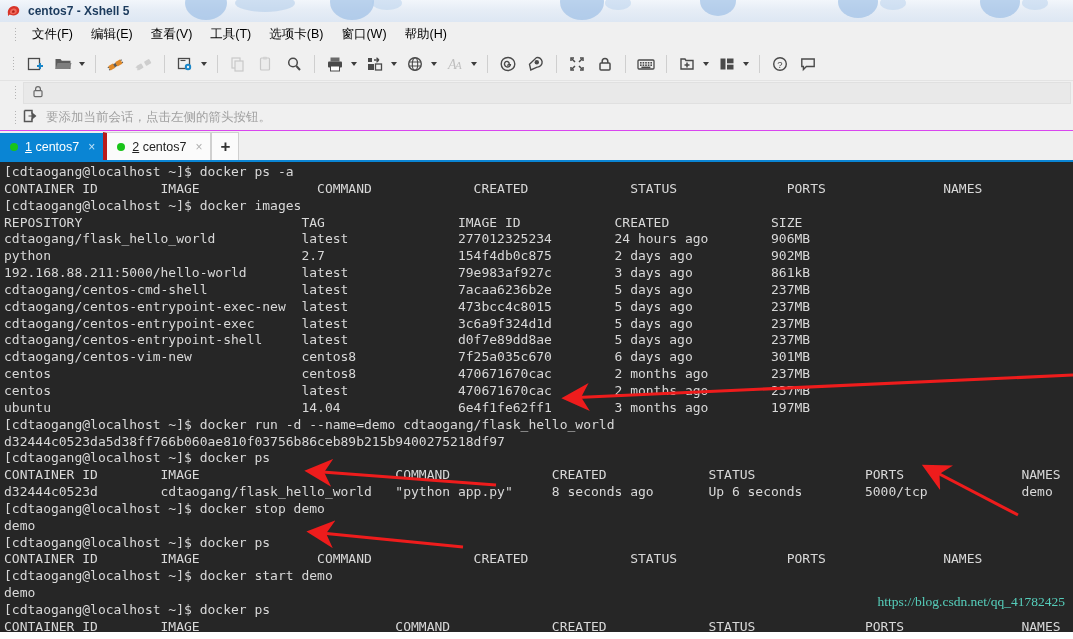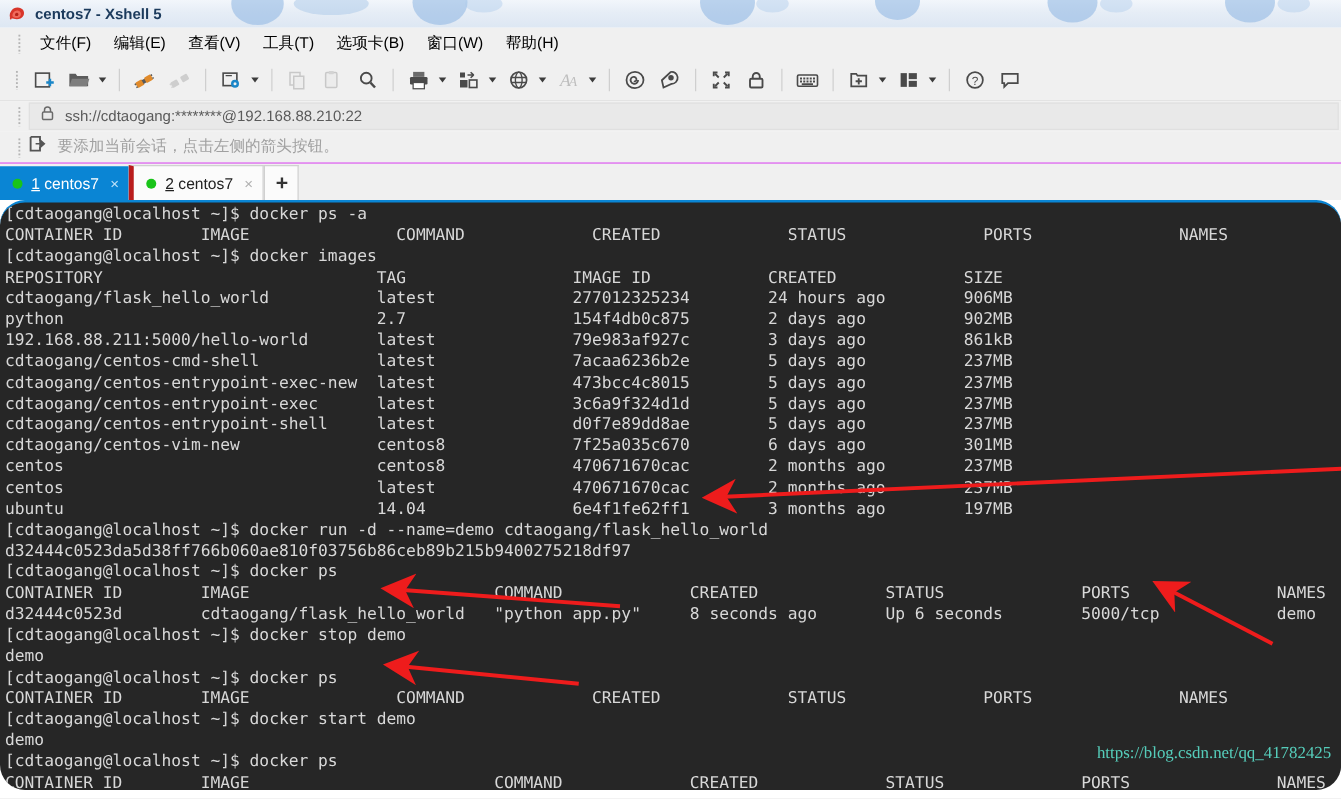--- a/index.html
+++ b/index.html
@@ -196,21 +196,20 @@
     margin-top: 2px;
   }
 
   
   .terminal {
     position: relative;
     background: #262626;
     height: 470px;
     overflow: hidden;
     border-top: 2px solid #0a85d4;
-    border-radius: 20px;
   }
   .term-inner {
     font-family: "DejaVu Sans Mono", "Liberation Mono", monospace;
     font-size: 13px;
     line-height: 16.85px;
     color: #d8d8d8;
     white-space: pre;
     padding: 2px 0 0 4px;
     letter-spacing: 0px;
   }
@@ -459,21 +458,20 @@
 
 <div class="addressbar">
   <span class="grip"></span>
   <span class="addr-field">
     <span>
       <svg width="12" height="13" viewBox="0 0 12 13">
           <rect x="2" y="5.6" width="8" height="6" rx="1" fill="none" stroke="#6a6a6a" stroke-width="1.2"></rect>
           <path d="M3.6 5.6V4a2.4 2.4 0 0 1 4.8 0v1.6" fill="none" stroke="#6a6a6a" stroke-width="1.2"></path>
         </svg>
     </span>
-    <span class="addr-text">ssh://cdtaogang:********@192.168.88.210:22</span>
   </span>
 </div>
 
 <div class="hintbar">
   <span class="grip"></span>
   <span>
     <svg width="15" height="14" viewBox="0 0 15 14">
         <path d="M1.5 1.5h7.5v3.2M1.5 1.5v11h7.5V9.5" fill="none" stroke="#555" stroke-width="1.5"></path>
         <path d="M5.5 7h7M12.5 7l-3.5-3v6z" fill="#555" stroke="#555" stroke-width="1.2"></path>
       </svg>

